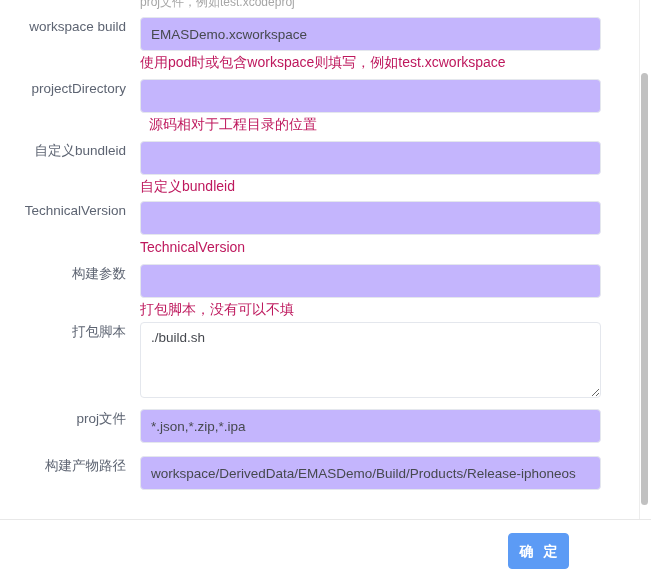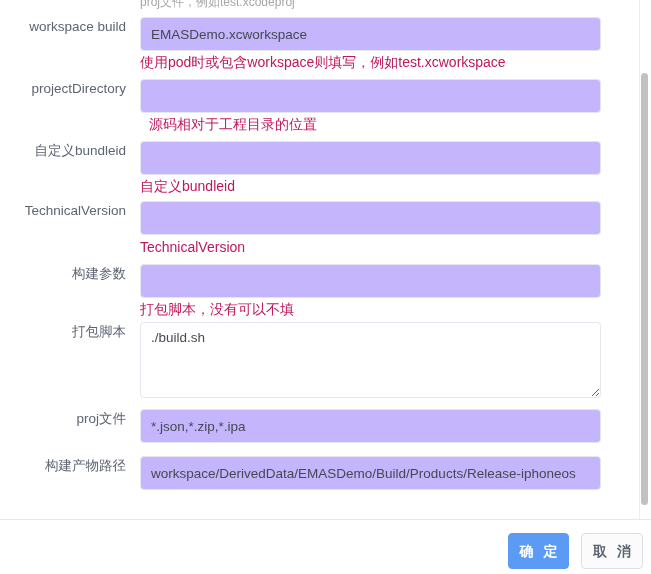--- a/index.html
+++ b/index.html
@@ -264,16 +264,15 @@
     </div>
 
     <div class="scrollbar-leftline"></div>
     <div class="scrollbar-track">
       <div class="scrollbar-thumb"></div>
     </div>
   </div>
 
   <div class="dialog-footer">
     <button class="btn btn-primary">确 定</button>
-    <button class="btn btn-default">取 消</button>
   </div>
 
 </div>
 
 </body></html>

